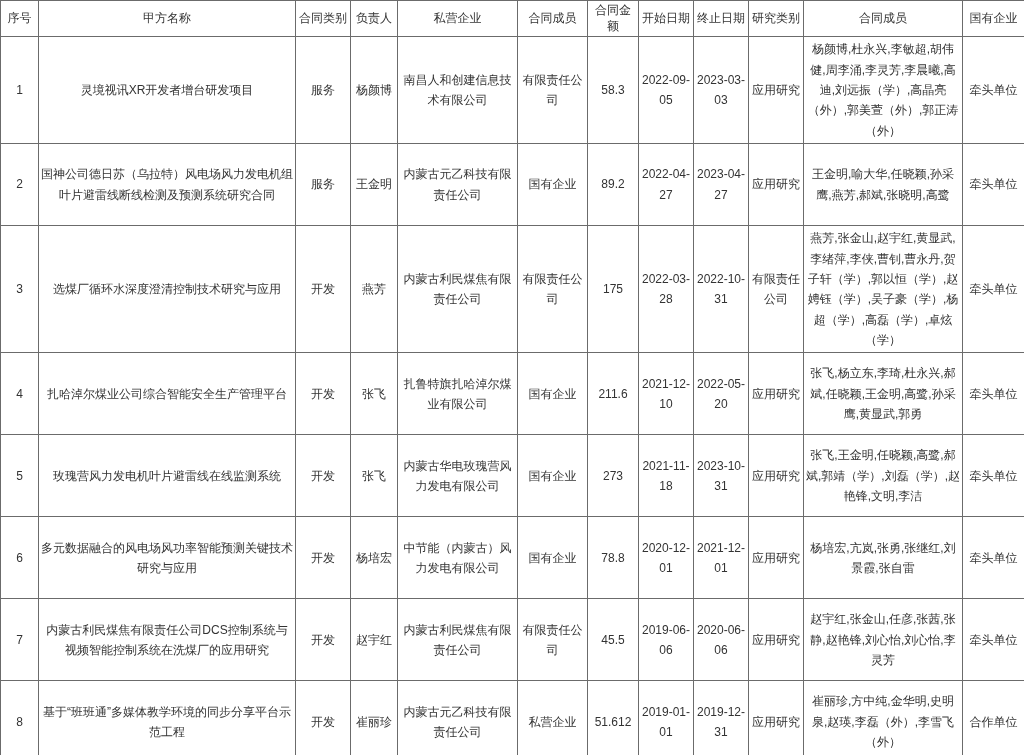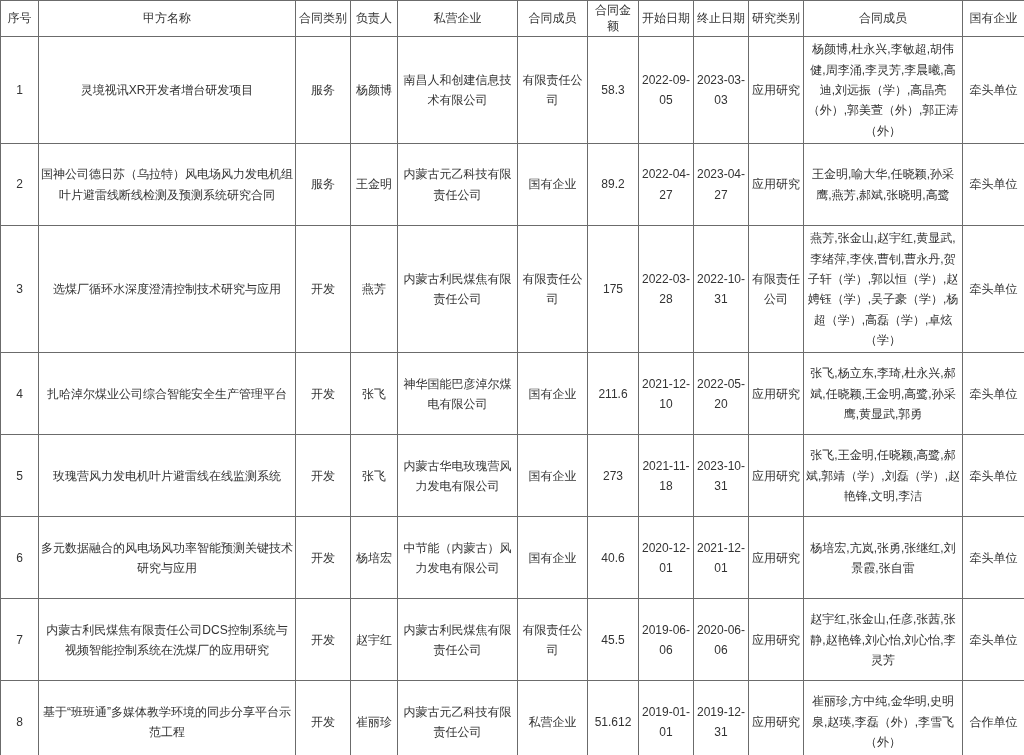--- a/index.html
+++ b/index.html
@@ -114,21 +114,21 @@
         <td>2022-10-31</td>
         <td>有限责任公司</td>
         <td>燕芳,张金山,赵宇红,黄显武,李绪萍,李侠,曹钊,曹永丹,贺子轩（学）,郭以恒（学）,赵娉钰（学）,吴子豪（学）,杨超（学）,高磊（学）,卓炫（学）</td>
         <td>牵头单位</td>
       </tr>
       <tr>
         <td>4</td>
         <td>扎哈淖尔煤业公司综合智能安全生产管理平台</td>
         <td>开发</td>
         <td>张飞</td>
-        <td>神华国能巴彦淖尔煤电有限公司</td>
+        <td>扎鲁特旗扎哈淖尔煤业有限公司</td>
         <td>国有企业</td>
         <td>211.6</td>
         <td>2021-12-10</td>
         <td>2022-05-20</td>
         <td>应用研究</td>
         <td>张飞,杨立东,李琦,杜永兴,郝斌,任晓颖,王金明,高鹭,孙采鹰,黄显武,郭勇</td>
         <td>牵头单位</td>
       </tr>
       <tr>
         <td>5</td>
@@ -144,21 +144,21 @@
         <td>张飞,王金明,任晓颖,高鹭,郝斌,郭靖（学）,刘磊（学）,赵艳锋,文明,李洁</td>
         <td>牵头单位</td>
       </tr>
       <tr>
         <td>6</td>
         <td>多元数据融合的风电场风功率智能预测关键技术研究与应用</td>
         <td>开发</td>
         <td>杨培宏</td>
         <td>中节能（内蒙古）风力发电有限公司</td>
         <td>国有企业</td>
-        <td>40.6</td>
+        <td>78.8</td>
         <td>2020-12-01</td>
         <td>2021-12-01</td>
         <td>应用研究</td>
         <td>杨培宏,亢岚,张勇,张继红,刘景霞,张自雷</td>
         <td>牵头单位</td>
       </tr>
       <tr>
         <td>7</td>
         <td>内蒙古利民煤焦有限责任公司DCS控制系统与视频智能控制系统在洗煤厂的应用研究</td>
         <td>开发</td>

